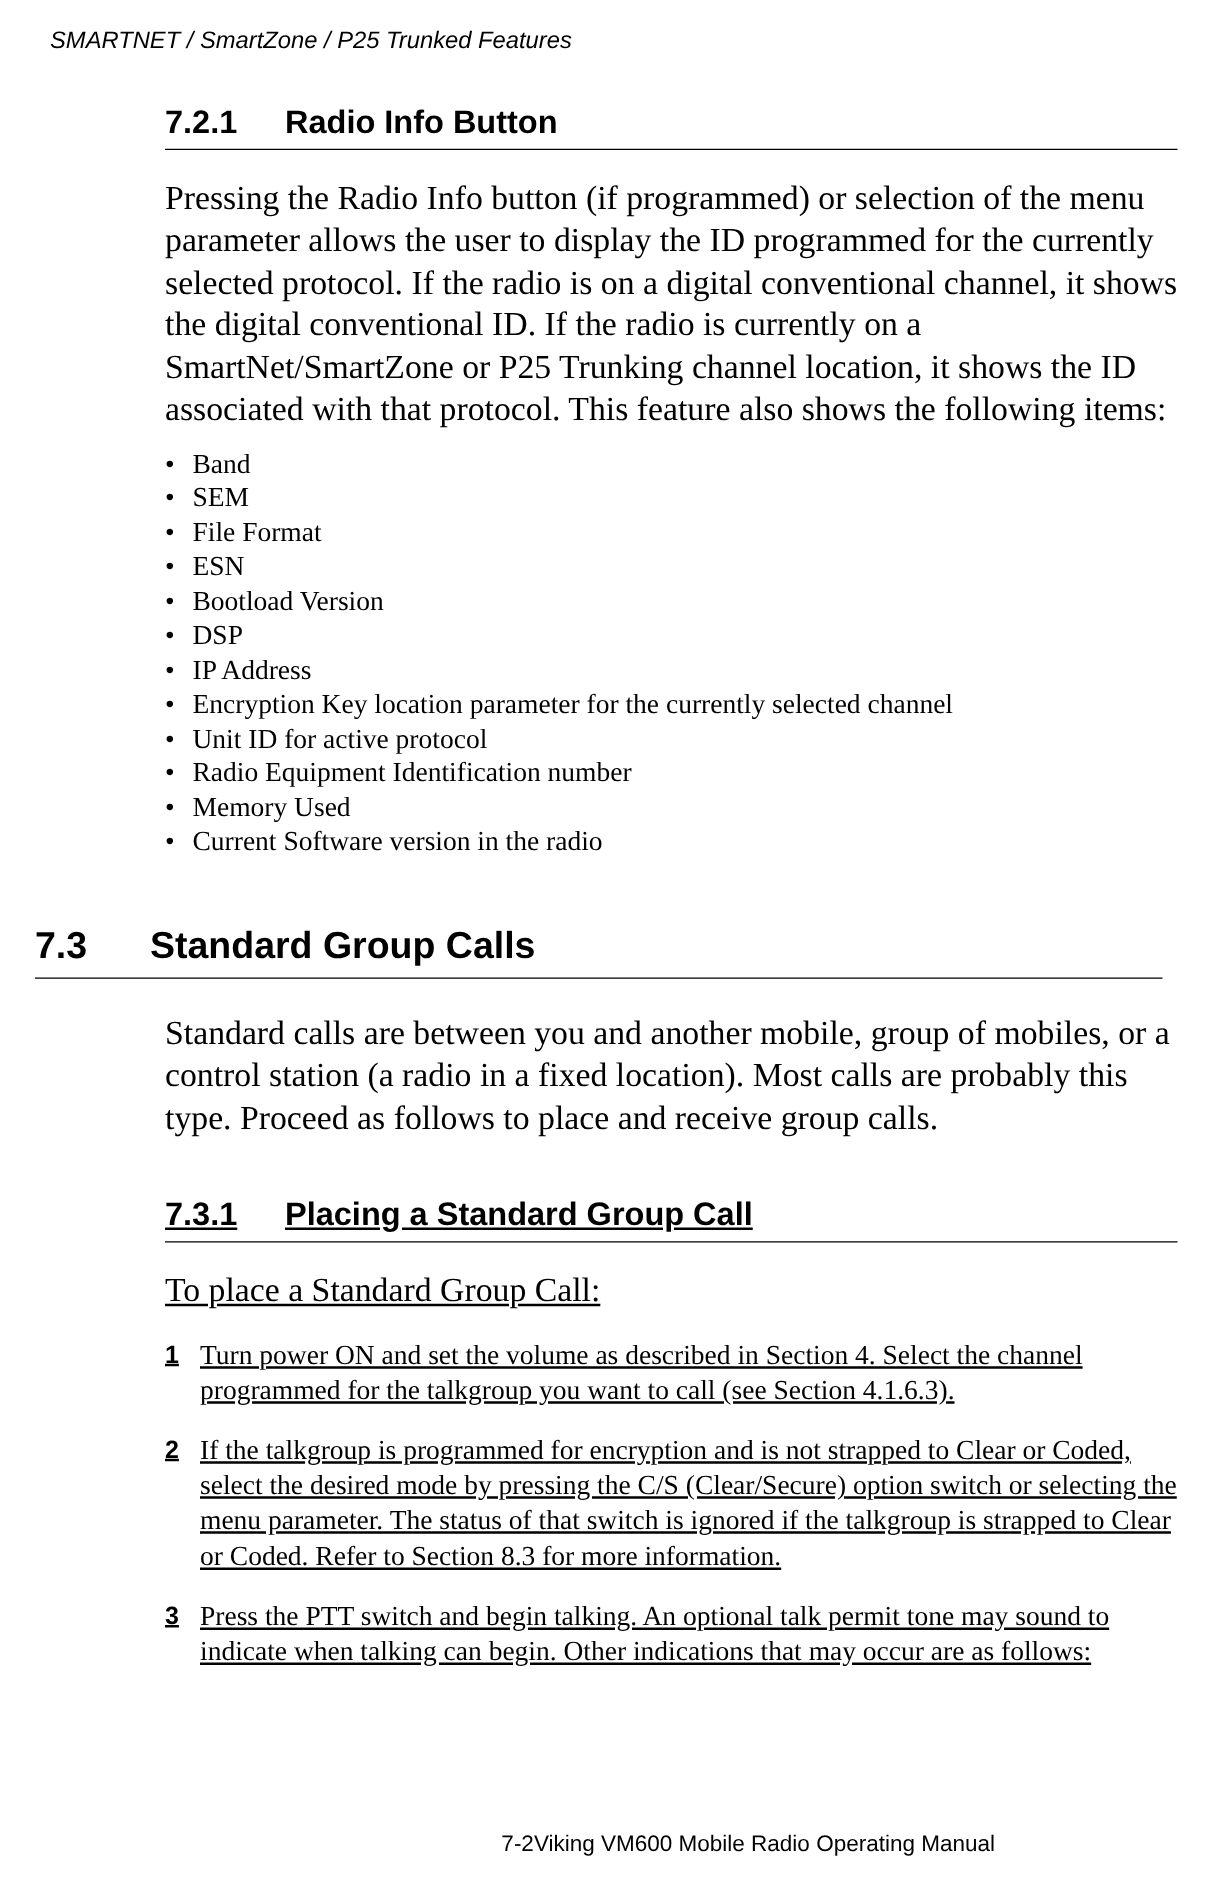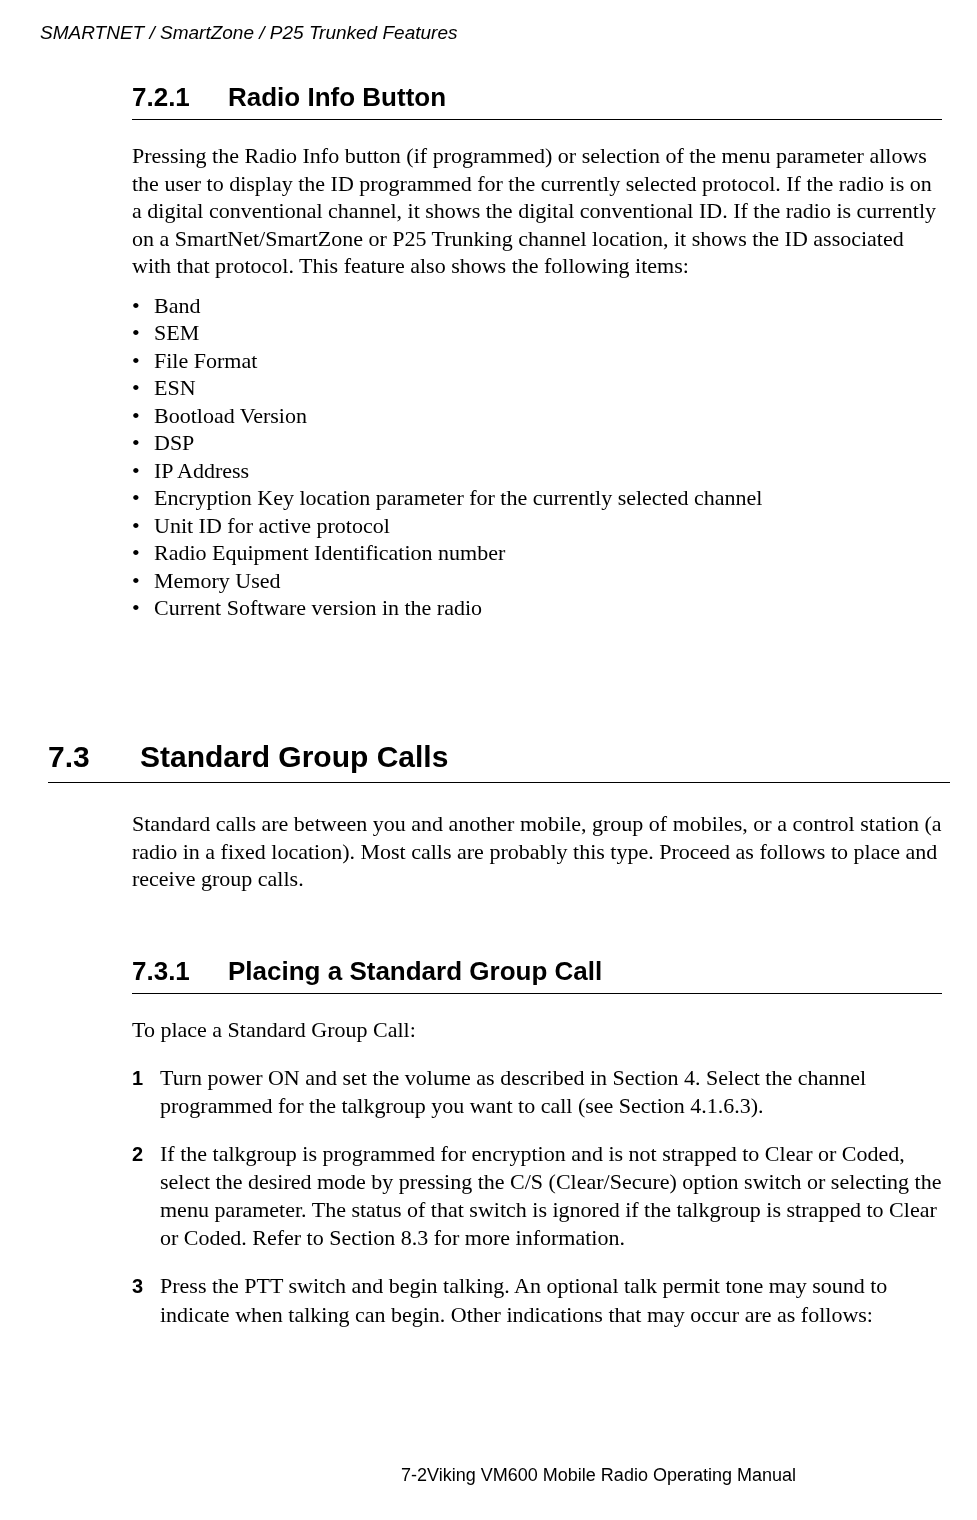--- a/index.html
+++ b/index.html
@@ -3,25 +3,25 @@
 <meta charset="utf-8">
 <style>
   * { box-sizing: border-box; margin: 0; padding: 0; }
   html, body { width: 977px; height: 1520px; background: #fff; font-family: "Times New Roman", Times, serif; color: #000; }
   .page { position: relative; width: 831px; height: 1520px; padding: 0; border-radius: 27px; }
   .running-header { position: absolute; top: 22px; left: 40px; font-family: Arial, Helvetica, sans-serif; font-style: italic; font-size: 19px; }
   .content { position: absolute; top: 78px; left: 132px; width: 810px; }
   .sub-heading-row { display: flex; align-items: flex-end; border-bottom: 1px solid #000; padding-bottom: 6px; margin-bottom: 22px; }
   .sub-number { font-family: Arial, Helvetica, sans-serif; font-weight: bold; font-size: 26px; width: 96px; }
   .sub-title { font-family: Arial, Helvetica, sans-serif; font-weight: bold; font-size: 26px; }
-  .body-p { font-size: 22px; line-height: 1.25; margin-bottom: 12px; }
+  .body-p { font-size: 27px; line-height: 1.25; margin-bottom: 12px; }
   .bullet-list { margin-top: 4px; }
   .bullet-item { display: flex; font-size: 22px; line-height: 1.25; }
   .bullet-mark { width: 22px; text-align: left; }
-  .main-heading-block { position: absolute; left: 48px; width: 902px; }
+  .main-heading-block { position: absolute; left: 28px; width: 902px; }
   .main-heading-row { display: flex; align-items: baseline; border-bottom: 1px solid #000; padding-bottom: 8px; }
   .main-number { font-family: Arial, Helvetica, sans-serif; font-weight: bold; font-size: 30px; width: 92px; }
   .main-title { font-family: Arial, Helvetica, sans-serif; font-weight: bold; font-size: 30px; text-align: center; }
   .section-73-body { position: absolute; left: 132px; width: 810px; }
   .num-step { display: flex; font-size: 22px; line-height: 1.28; margin-bottom: 20px; }
   .step-no { font-family: Arial, Helvetica, sans-serif; font-weight: bold; font-size: 20px; width: 28px; flex-shrink: 0; padding-top: 2px; }
   .footer { position: absolute; bottom: 34px; left: 44px; right: 35px; display: flex; justify-content: flex-end; font-family: Arial, Helvetica, sans-serif; font-size: 18px; }
 </style>
 </head>
 <body>
@@ -92,21 +92,21 @@
     <div class="main-heading-row">
       <div class="main-number">7.3</div>
       <div class="main-title">Standard Group Calls</div>
     </div>
   </div>
 
   <div class="section-73-body" style="top:810px;">
     <p class="body-p">Standard calls are between you and another mobile, group of mobiles, or a control station (a radio in a fixed location). Most calls are probably this type. Proceed as follows to place and receive group calls.</p>
   </div>
 
-  <div class="content" style="top:956px;">
+  <div class="content" style="top:956px;text-decoration:underline;">
     <div class="sub-heading-row">
       <div class="sub-number">7.3.1</div>
       <div class="sub-title">Placing a Standard Group Call</div>
     </div>
     <p class="body-p" style="margin-bottom:20px;">To place a Standard Group Call:</p>
 
     <div class="num-step">
       <div class="step-no">1</div>
       <div>Turn power ON and set the volume as described in Section 4. Select the channel programmed for the talkgroup you want to call (see Section 4.1.6.3).</div>
     </div>

